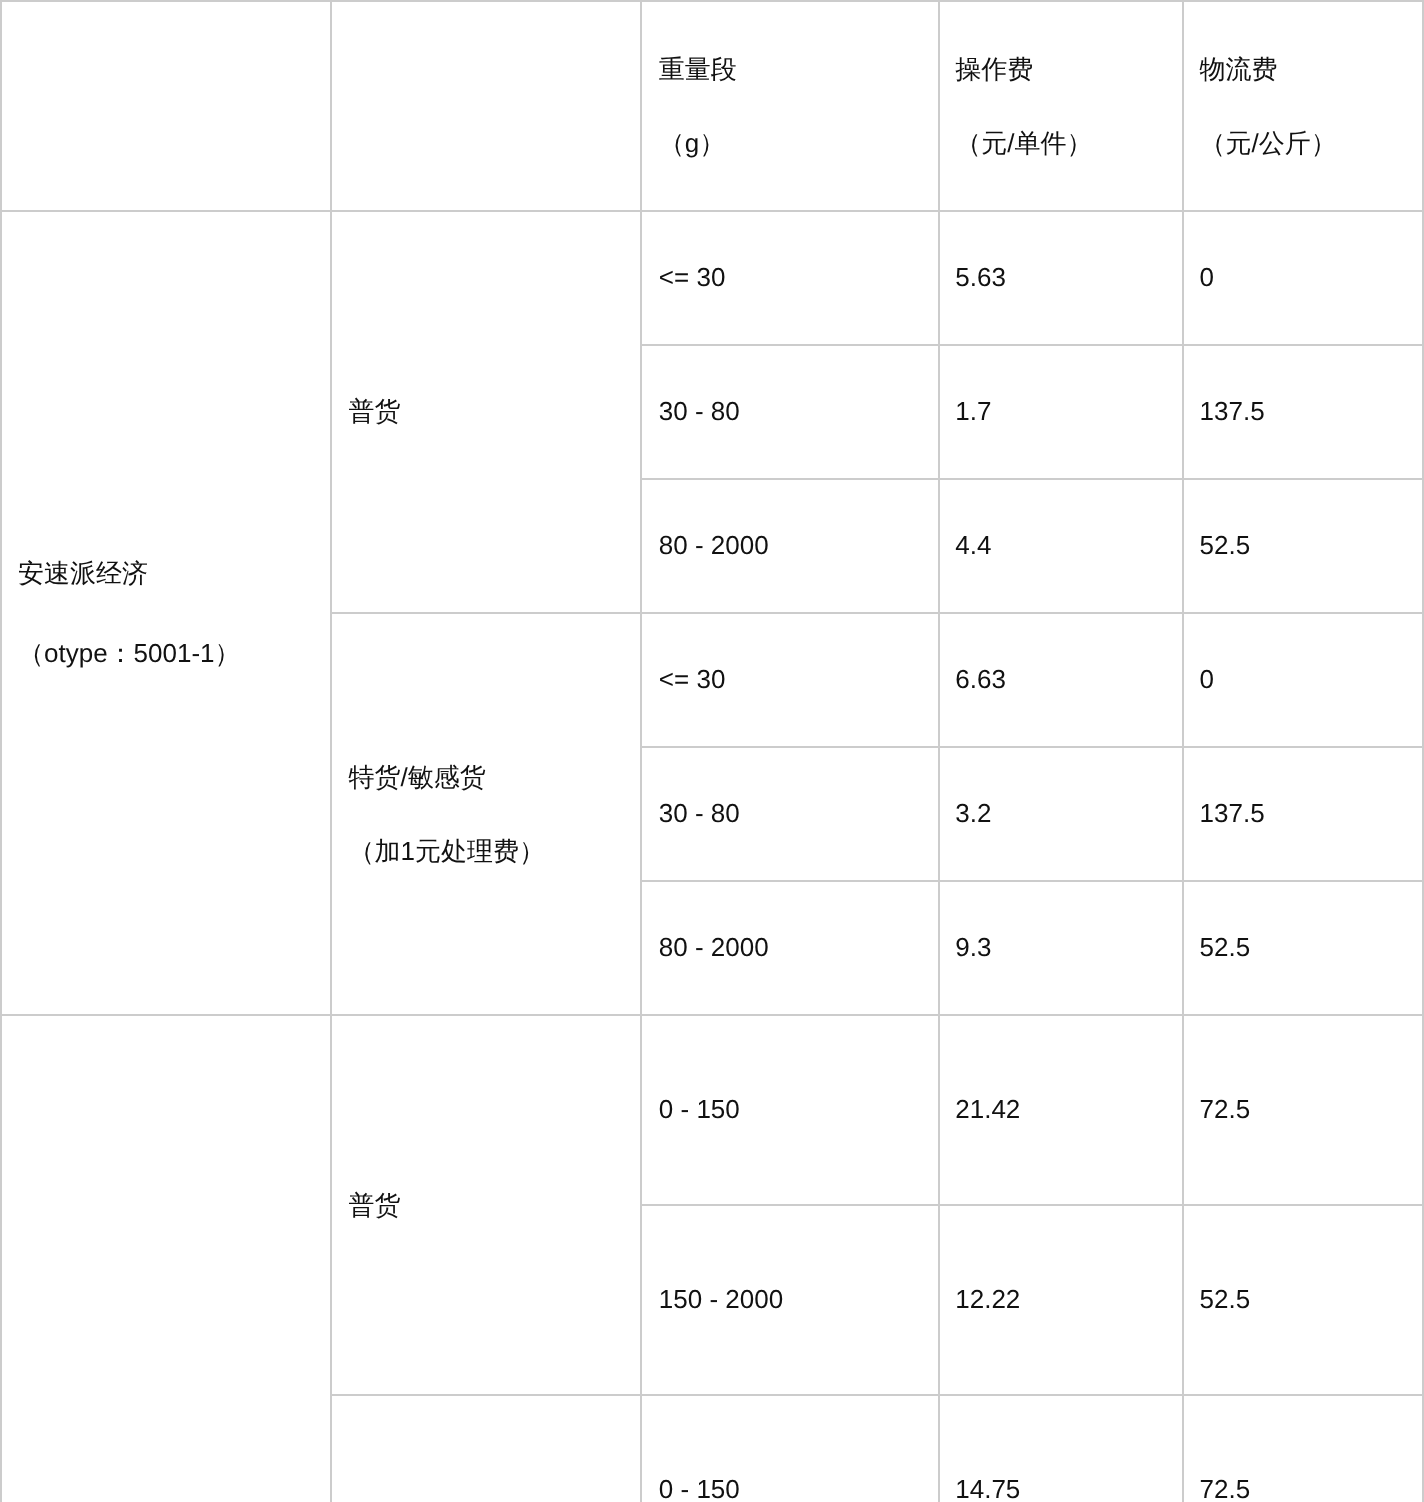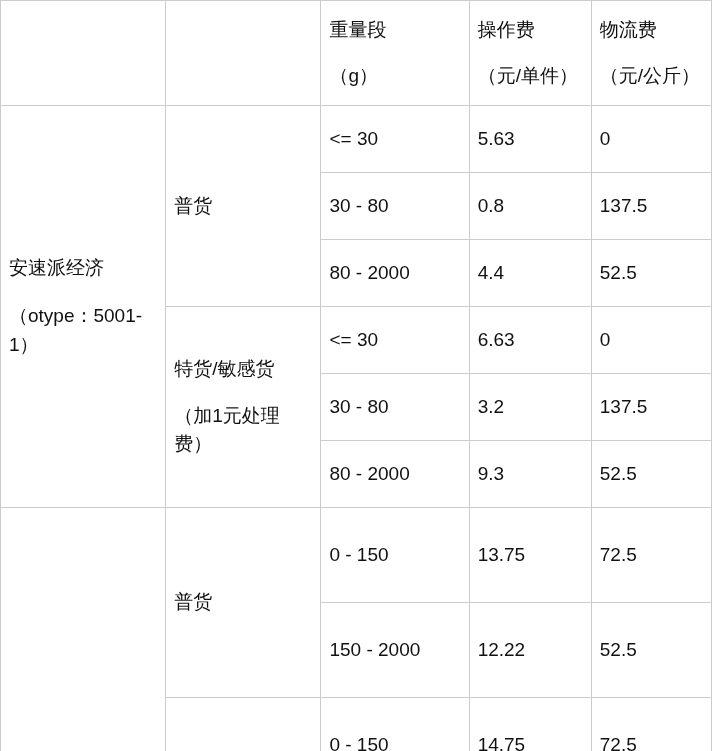--- a/index.html
+++ b/index.html
@@ -15,21 +15,21 @@
     overflow: hidden;
   }
   table.rate-table {
     border-collapse: collapse;
     width: 712px;
     table-layout: fixed;
   }
   table.rate-table td {
     border: 1px solid #cccccc;
     vertical-align: middle;
-    font-size: 19px;
+    font-size: 13px;
     line-height: 1.5;
     padding: 6px 8px;
     color: #111111;
     word-break: break-word;
   }
   
   .col-service { width: 165px; }
   .col-goods   { width: 155px; }
   .col-weight  { width: 148px; }
   .col-op      { width: 122px; }
@@ -115,21 +115,21 @@
       </td>
       <td class="goods-cell" rowspan="3">
         <span class="gname">普货</span>
       </td>
       <td>&lt;= 30</td>
       <td>5.63</td>
       <td>0</td>
     </tr>
     <tr class="data-row">
       <td>30 - 80</td>
-      <td>0.8</td>
+      <td>1.7</td>
       <td>137.5</td>
     </tr>
     <tr class="data-row">
       <td>80 - 2000</td>
       <td>4.4</td>
       <td>52.5</td>
     </tr>
 
     <tr class="data-row">
       <td class="goods-cell" rowspan="3">
@@ -153,21 +153,21 @@
 
     <tr class="tall-row">
       <td class="service-cell" rowspan="6">
         
         
       </td>
       <td class="goods-cell" rowspan="2">
         <span class="gname">普货</span>
       </td>
       <td>0 - 150</td>
-      <td>13.75</td>
+      <td>21.42</td>
       <td>72.5</td>
     </tr>
     <tr class="tall-row">
       <td>150 - 2000</td>
       <td>12.22</td>
       <td>52.5</td>
     </tr>
 
     <tr class="tall-row">
       <td class="goods-cell" rowspan="2">

